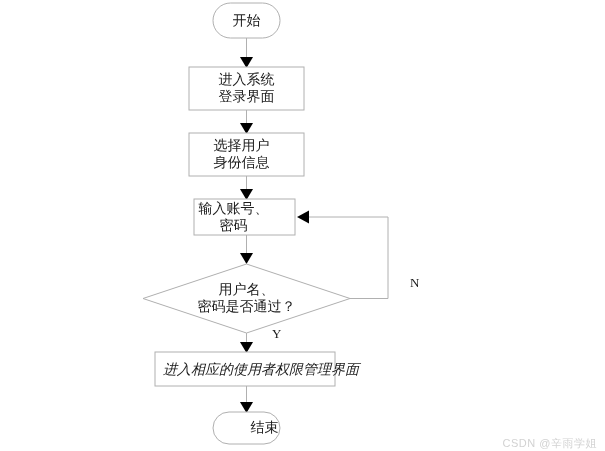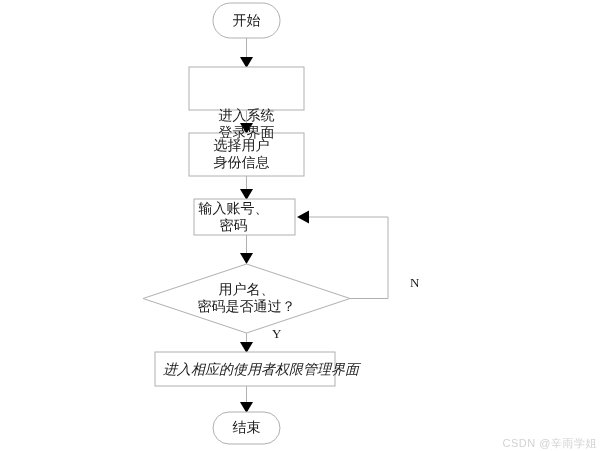--- a/index.html
+++ b/index.html
@@ -121,33 +121,33 @@
     <rect x="155" y="352" width="180" height="34" fill="#ffffff" stroke="#b0b0b0" stroke-width="1"></rect>
   </g>
 
   <g>
     <rect x="213" y="412" width="67" height="32" rx="16" ry="16" fill="#ffffff" stroke="#b0b0b0" stroke-width="1"></rect>
   </g>
 </svg>
 
 <div class="node-text" style="left:213px; top:12px; width:67px;">开始</div>
 
-<div class="node-text" style="left:189px; top:71px; width:115px;margin-top:36px;">进入系统
+<div class="node-text" style="left:189px; top:71px; width:115px;">进入系统
 登录界面</div>
 
 <div class="node-text" style="left:189px; top:137px; width:105px;">选择用户
 身份信息</div>
 
 <div class="node-text" style="left:194px; top:200px; width:79px;">输入账号、
 密码</div>
 
 <div class="node-text" style="left:158px; top:281px; width:177px;font-family:Liberation Serif, serif;">用户名、
 密码是否通过？</div>
 
 <div class="node-text" style="left:163px; top:361px; width:180px;font-style:italic;">进入相应的使用者权限管理界面</div>
 
-<div class="node-text" style="left:213px; top:419px; width:67px;">结束</div>
+<div class="node-text" style="left:213px; top:419px; width:67px;padding-left:18px;">结束</div>
 
 <div class="edge-label" style="left:272px; top:326px;">Y</div>
 
 <div class="edge-label" style="left:410px; top:275px;">N</div>
 
 <div id="watermark">CSDN @辛雨学姐</div>
 
 </body></html>

